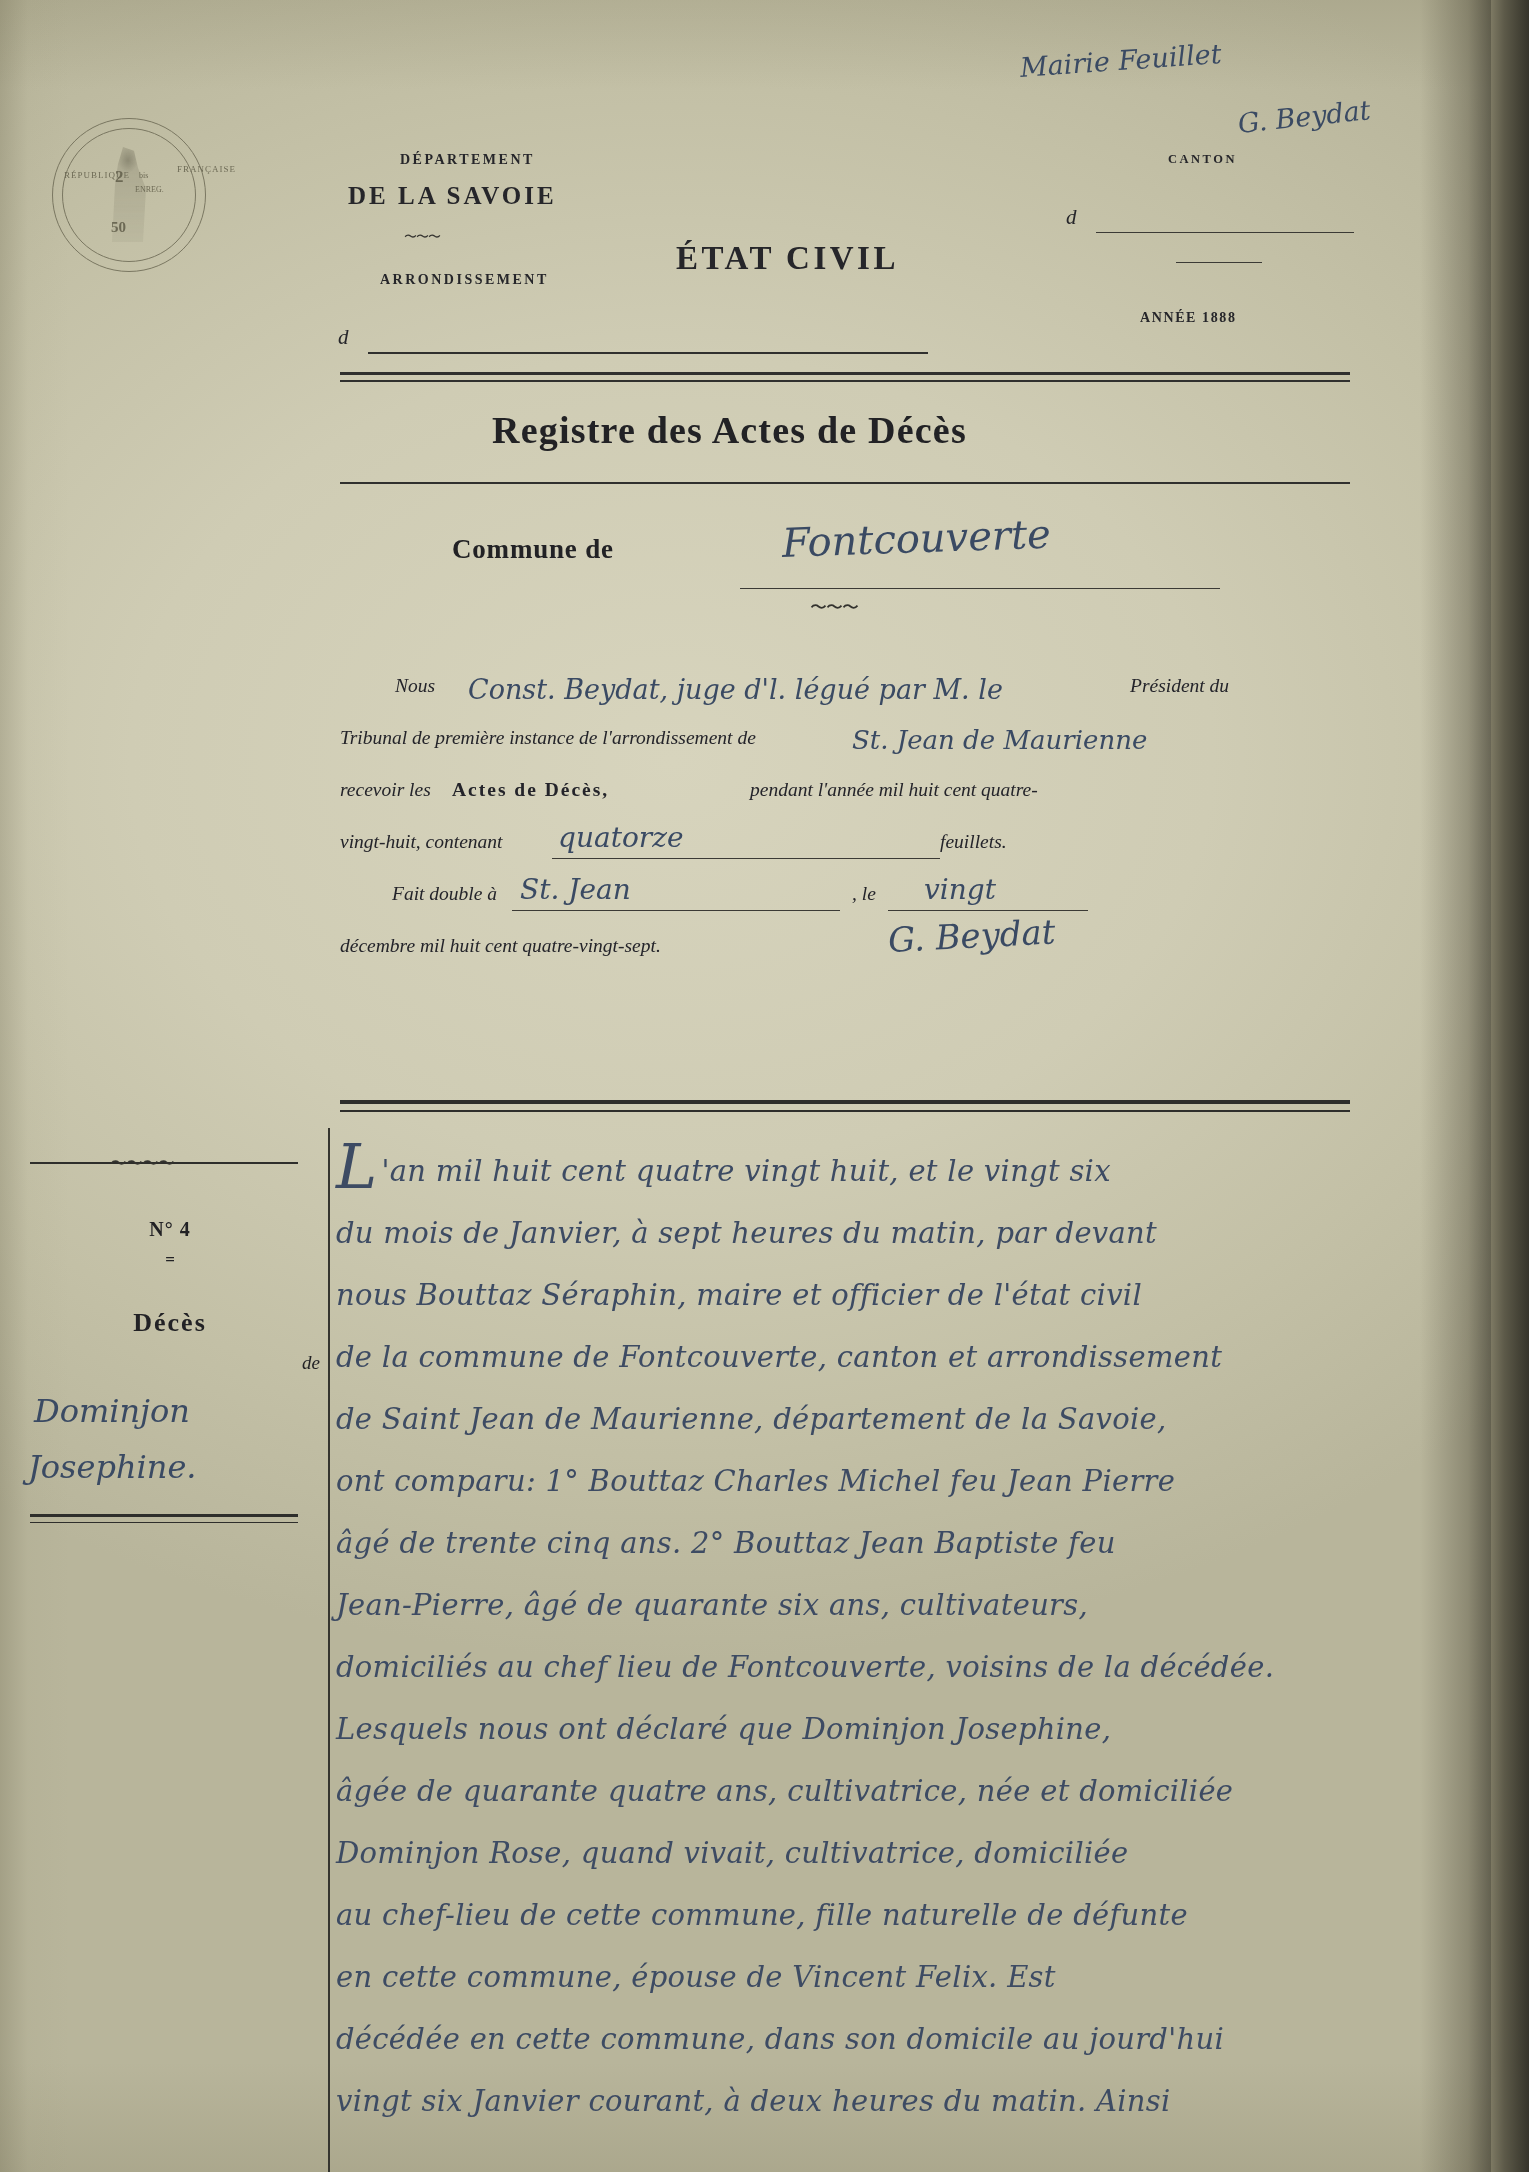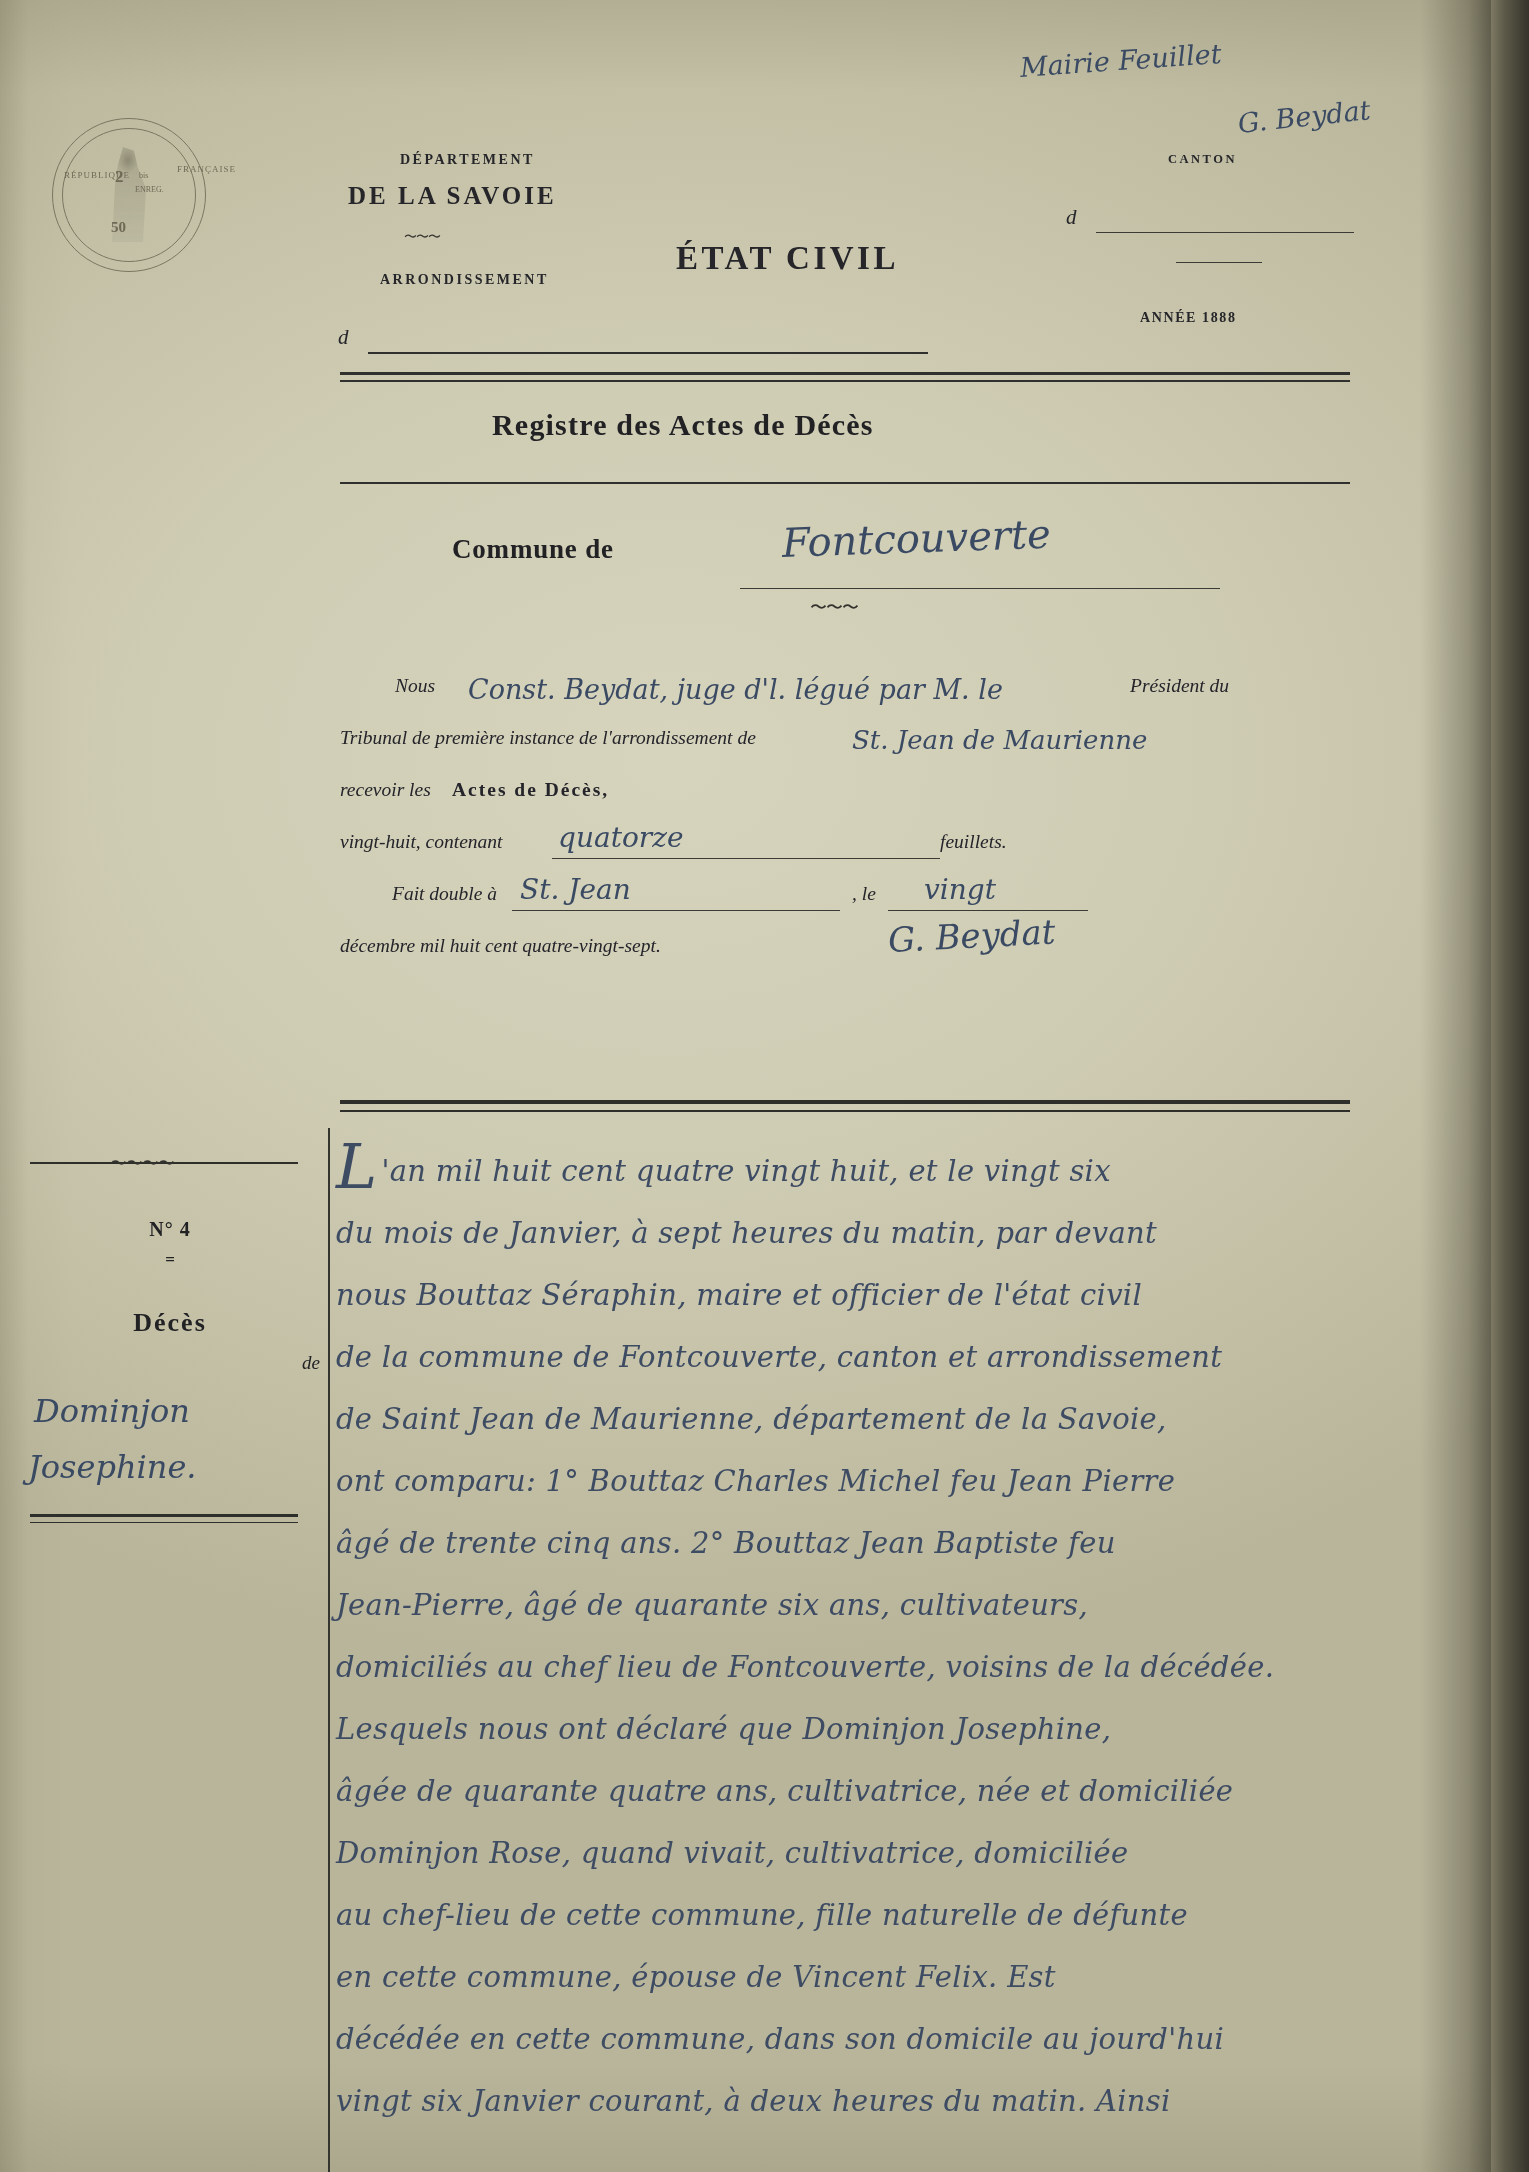--- a/index.html
+++ b/index.html
@@ -122,21 +122,21 @@
   .rule.thin { height: 1px; background: #3b3a35; }
   .rule.thick { height: 3px; }
   .squiggle {
     position: absolute;
     color: #33322e;
     font-size: 13px;
     letter-spacing: -1px;
   }
   .title-reg {
     position: absolute;
-    font-size: 30px;
+    font-size: 38px;
     font-weight: bold;
     letter-spacing: 1.2px;
     color: #222225;
   }
   .commune {
     position: absolute;
     font-size: 27px;
     font-weight: bold;
     letter-spacing: .8px;
     color: #222225;
@@ -259,20 +259,21 @@
       <span class="hw" style="left:128px; top:4px; font-size:27px;">Const. Beydat, juge d'l. légué par M. le</span>
       <span style="position:absolute; left:790px;">Président du</span>
     </div>
     <div style="position:relative; height:52px;">
       <span style="position:absolute; left:0;">Tribunal de première instance de l'arrondissement de</span>
       <span class="hw" style="left:512px; top:2px; font-size:26px;">St. Jean de Maurienne</span>
     </div>
     <div style="position:relative; height:52px;">
       <span style="position:absolute; left:0;">recevoir les</span>
       <span class="blk" style="position:absolute; left:112px;">Actes de Décès,</span>
+      <span style="position:absolute; left:410px;">pendant l'année mil huit cent quatre-</span>
     </div>
     <div style="position:relative; height:52px;">
       <span style="position:absolute; left:0;">vingt-huit, contenant</span>
       <span class="hw" style="left:218px; top:-4px; font-size:28px;">quatorze</span>
       <span style="position:absolute; left:600px;">feuillets.</span>
       <span class="rule thin" style="position:absolute; left:212px; top:42px; width:388px;"></span>
     </div>
     <div style="position:relative; height:52px;">
       <span style="position:absolute; left:52px;">Fait double à</span>
       <span class="hw" style="left:180px; top:-4px; font-size:28px;">St. Jean</span>

